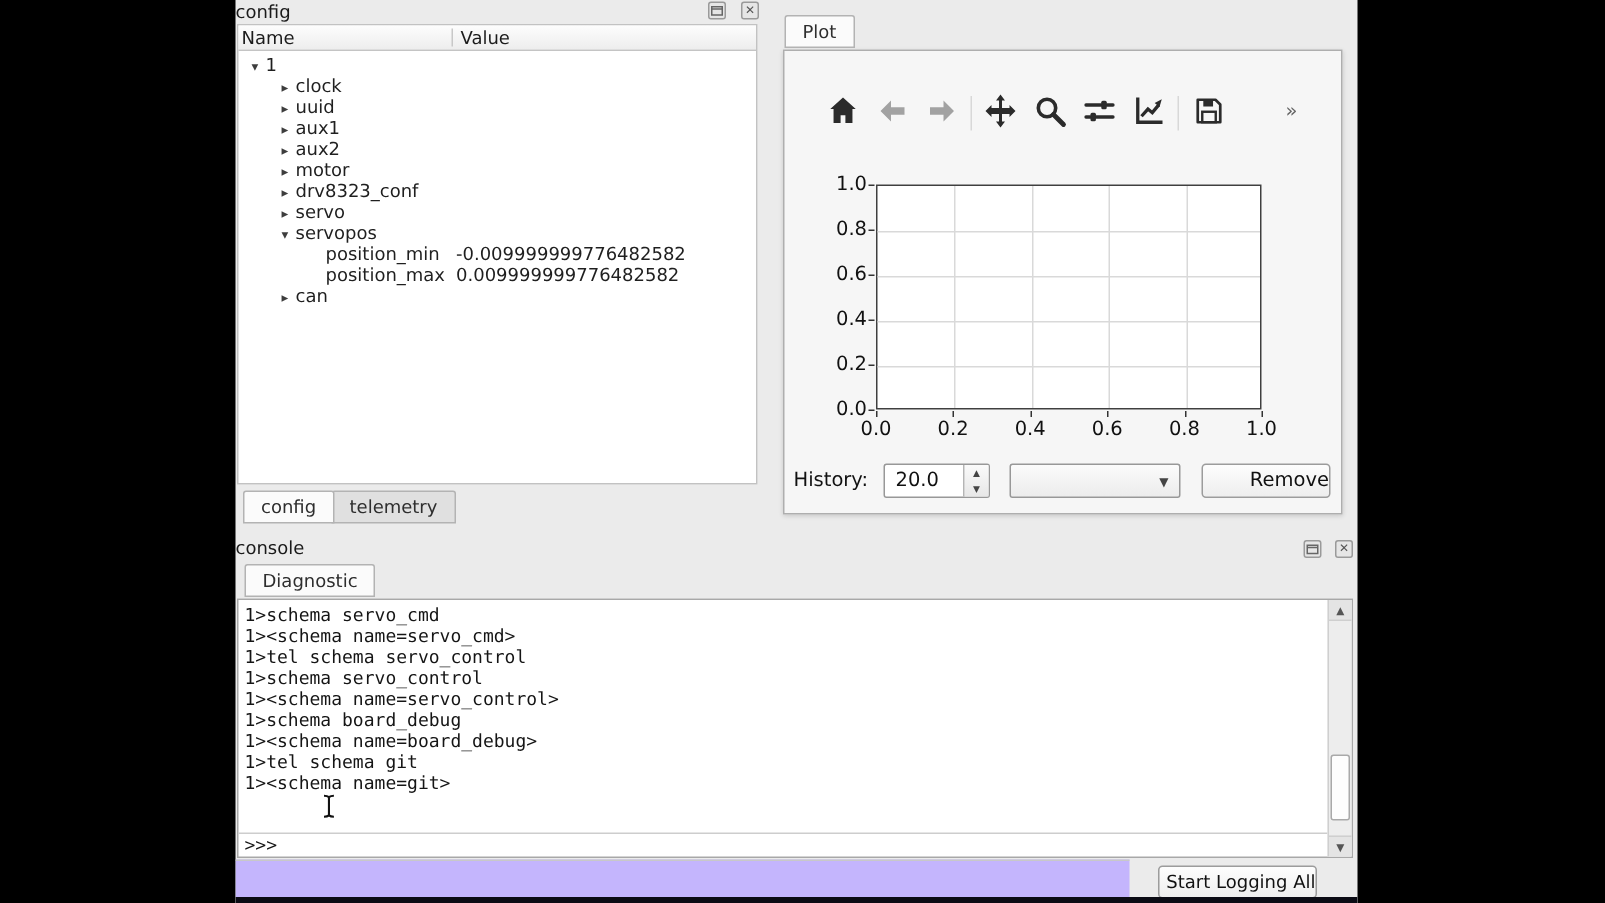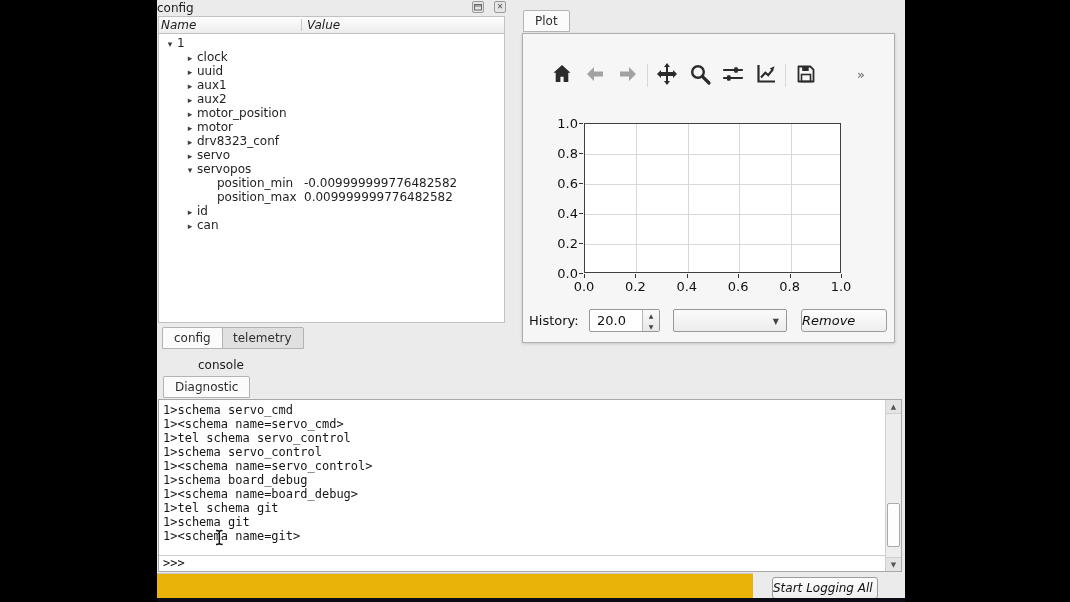--- a/index.html
+++ b/index.html
@@ -17,21 +17,21 @@
     font-size:8px; line-height:10px; text-align:center; color:#555; }
   .tab { position:absolute; height:22px; line-height:21px; font-size:12px;
     padding:0 11px; background:#e0e0e0; border:1px solid #b3b3b3;
     border-radius:2px 2px 0 0; color:#2e2e2e; white-space:nowrap; }
   .tab.active { background:#fbfbfb; z-index:3; }
 
   
   #config-tree { position:absolute; left:1px; top:16px; width:347px; height:307px;
     background:#fff; border:1px solid #c2c2c2; }
   .tree-header { position:relative; height:17px; background:linear-gradient(#fdfdfd,#ededed);
-    border-bottom:1px solid #c4c4c4; font-size:12px; color:#1c1c1c;font-style:italic; }
+    border-bottom:1px solid #c4c4c4; font-size:12px; color:#1c1c1c; }
   .tree-header::after { content:""; position:absolute; left:142px; top:2px; bottom:2px;
     width:1px; background:#c8c8c8; }
   .col-name { position:absolute; left:2px; top:1px; }
   .col-value { position:absolute; left:148px; top:1px; }
   #tree-rows { position:absolute; left:0; top:19px; right:0; bottom:0; overflow:hidden; }
   .tree-row { position:relative; height:14px; line-height:14px; font-size:12px;
     color:#1f1f1f; white-space:nowrap; }
   .tree-arrow { display:inline-block; width:14px; font-size:9px; color:#3d3d3d;
     text-align:center; }
   .tree-value { position:absolute; left:145px; top:0; }
@@ -61,25 +61,25 @@
   .spin-btns { position:absolute; right:0; top:0; bottom:0; width:17px;
     border-left:1px solid #b5b5b5; background:linear-gradient(#fafafa,#e7e7e7); }
   .spin-up,.spin-dn { position:absolute; left:0; right:0; height:50%; font-size:6px;
     color:#444; text-align:center; line-height:11px; }
   .spin-dn { bottom:0; }
   #signal-combo { position:absolute; left:150px; top:275px; width:114px; height:23px;
     background:linear-gradient(#fbfbfb,#ececec); border:1px solid #989898; border-radius:2px; }
   .combo-arrow { position:absolute; right:7px; top:7px; font-size:8px; color:#444; }
   .btn { position:absolute; background:linear-gradient(#fdfdfd,#eee);
     border:1px solid #9c9c9c; border-radius:3px; font-size:13px; color:#111;
-    text-align:left; font-family:inherit;font-style:italic; }
+    text-align:right; font-family:inherit; }
   #remove-btn { left:278px; top:275px; width:86px; height:23px; line-height:21px; }
 
   
-  #console-titlebar { left:0; top:357px; width:748px;margin-left:41px; }
+  #console-titlebar { left:0; top:357px; width:748px; }
   #console-box { position:absolute; left:1px; top:399px; width:744px; height:173px;
     background:#fff; border:1px solid #a8a8a8; }
   #console-output { position:absolute; left:0; top:0; right:16px; bottom:0;
     padding:3px 0 0 4px; overflow:hidden; }
   .console-line { height:14px; line-height:14px; white-space:pre;
     font-family:"DejaVu Sans Mono","Liberation Mono",monospace; font-size:12px; color:#151515; }
   #console-prompt { position:absolute; left:0; right:16px; bottom:1px; height:15px;
     border-top:1px solid #cdcdcd; padding-left:4px; line-height:14px; white-space:pre;
     font-family:"DejaVu Sans Mono","Liberation Mono",monospace; font-size:12px; color:#151515; }
   #console-scroll { position:absolute; right:0; top:0; bottom:0; width:16px;
@@ -87,21 +87,21 @@
   .scroll-btn { position:absolute; left:0; right:0; height:14px; font-size:7px;
     color:#555; text-align:center; line-height:14px; background:#e4e4e4; }
   #scroll-up { top:0; border-bottom:1px solid #cfcfcf; }
   #scroll-dn { bottom:0; border-top:1px solid #cfcfcf; }
   #scroll-thumb { position:absolute; left:1px; right:1px; top:60%; height:26%;
     background:#fdfdfd; border:1px solid #a9a9a9; border-radius:2px; }
   #ibeam-cursor { position:absolute; left:57px; top:529px; z-index:9; }
 
   
   #status-bar { position:absolute; left:0; top:573px; width:596px; height:25px;
-    background:#eab308; border-top:1px solid #c8c8c8; }
+    background:#c4b5fd; border-top:1px solid #c8c8c8; }
   #start-logging { left:615px; top:3px; width:106px; height:22px; line-height:20px; font-size:12px; }
   #bottom-strip { position:absolute; left:0; top:598px; width:748px; height:4px; background:#0b0b14; }
 </style>
 </head>
 <body>
 
 <div id="app">
   <div style="position:absolute;left:0;top:0;width:157px;height:602px;background:#000;"></div>
   <div style="position:absolute;left:905px;top:0;width:165px;height:602px;background:#000;"></div>
 
@@ -120,28 +120,26 @@
       <div class="tree-header">
         <span class="col-name">Name</span>
         <span class="col-value">Value</span>
       </div>
       <div id="tree-rows">
           <div class="tree-row"><span class="tree-arrow" style="margin-left: 4px;">▾</span><span class="tree-name">1</span></div>
           <div class="tree-row"><span class="tree-arrow" style="margin-left: 24px;">▸</span><span class="tree-name">clock</span></div>
           <div class="tree-row"><span class="tree-arrow" style="margin-left: 24px;">▸</span><span class="tree-name">uuid</span></div>
           <div class="tree-row"><span class="tree-arrow" style="margin-left: 24px;">▸</span><span class="tree-name">aux1</span></div>
           <div class="tree-row"><span class="tree-arrow" style="margin-left: 24px;">▸</span><span class="tree-name">aux2</span></div>
-          <div class="tree-row"><span class="tree-arrow" style="margin-left: 24px;">▸</span><span class="tree-name">motor_position</span></div>
           <div class="tree-row"><span class="tree-arrow" style="margin-left: 24px;">▸</span><span class="tree-name">motor</span></div>
           <div class="tree-row"><span class="tree-arrow" style="margin-left: 24px;">▸</span><span class="tree-name">drv8323_conf</span></div>
           <div class="tree-row"><span class="tree-arrow" style="margin-left: 24px;">▸</span><span class="tree-name">servo</span></div>
           <div class="tree-row"><span class="tree-arrow" style="margin-left: 24px;">▾</span><span class="tree-name">servopos</span></div>
           <div class="tree-row"><span class="tree-arrow" style="margin-left: 44px;"></span><span class="tree-name">position_min</span><span class="tree-value">-0.009999999776482582</span></div>
           <div class="tree-row"><span class="tree-arrow" style="margin-left: 44px;"></span><span class="tree-name">position_max</span><span class="tree-value">0.009999999776482582</span></div>
-          <div class="tree-row"><span class="tree-arrow" style="margin-left: 24px;">▸</span><span class="tree-name">id</span></div>
           <div class="tree-row"><span class="tree-arrow" style="margin-left: 24px;">▸</span><span class="tree-name">can</span></div>
         </div>
     </div>
     <div id="config-tabs" style="position: absolute;">
         <span class="tab active" style="left: 5px; top: 327px; position: absolute;">config</span>
         <span class="tab" style="left: 64px; top: 327px; position: absolute;">telemetry</span>
       </div>
 
     <div id="plot-tab" class="tab active">Plot</div>
     <div id="plot-window">
@@ -247,21 +245,20 @@
     <div id="console-box">
       <div id="console-output">
           <div class="console-line">1&gt;schema servo_cmd</div>
           <div class="console-line">1&gt;&lt;schema name=servo_cmd&gt;</div>
           <div class="console-line">1&gt;tel schema servo_control</div>
           <div class="console-line">1&gt;schema servo_control</div>
           <div class="console-line">1&gt;&lt;schema name=servo_control&gt;</div>
           <div class="console-line">1&gt;schema board_debug</div>
           <div class="console-line">1&gt;&lt;schema name=board_debug&gt;</div>
           <div class="console-line">1&gt;tel schema git</div>
-          <div class="console-line">1&gt;schema git</div>
           <div class="console-line">1&gt;&lt;schema name=git&gt;</div>
         </div>
       <div id="console-prompt">&gt;&gt;&gt;</div>
       <div id="console-scroll">
         <div id="scroll-up" class="scroll-btn">▲</div>
         <div id="scroll-thumb"></div>
         <div id="scroll-dn" class="scroll-btn">▼</div>
       </div>
     </div>
     <div id="ibeam-cursor">

